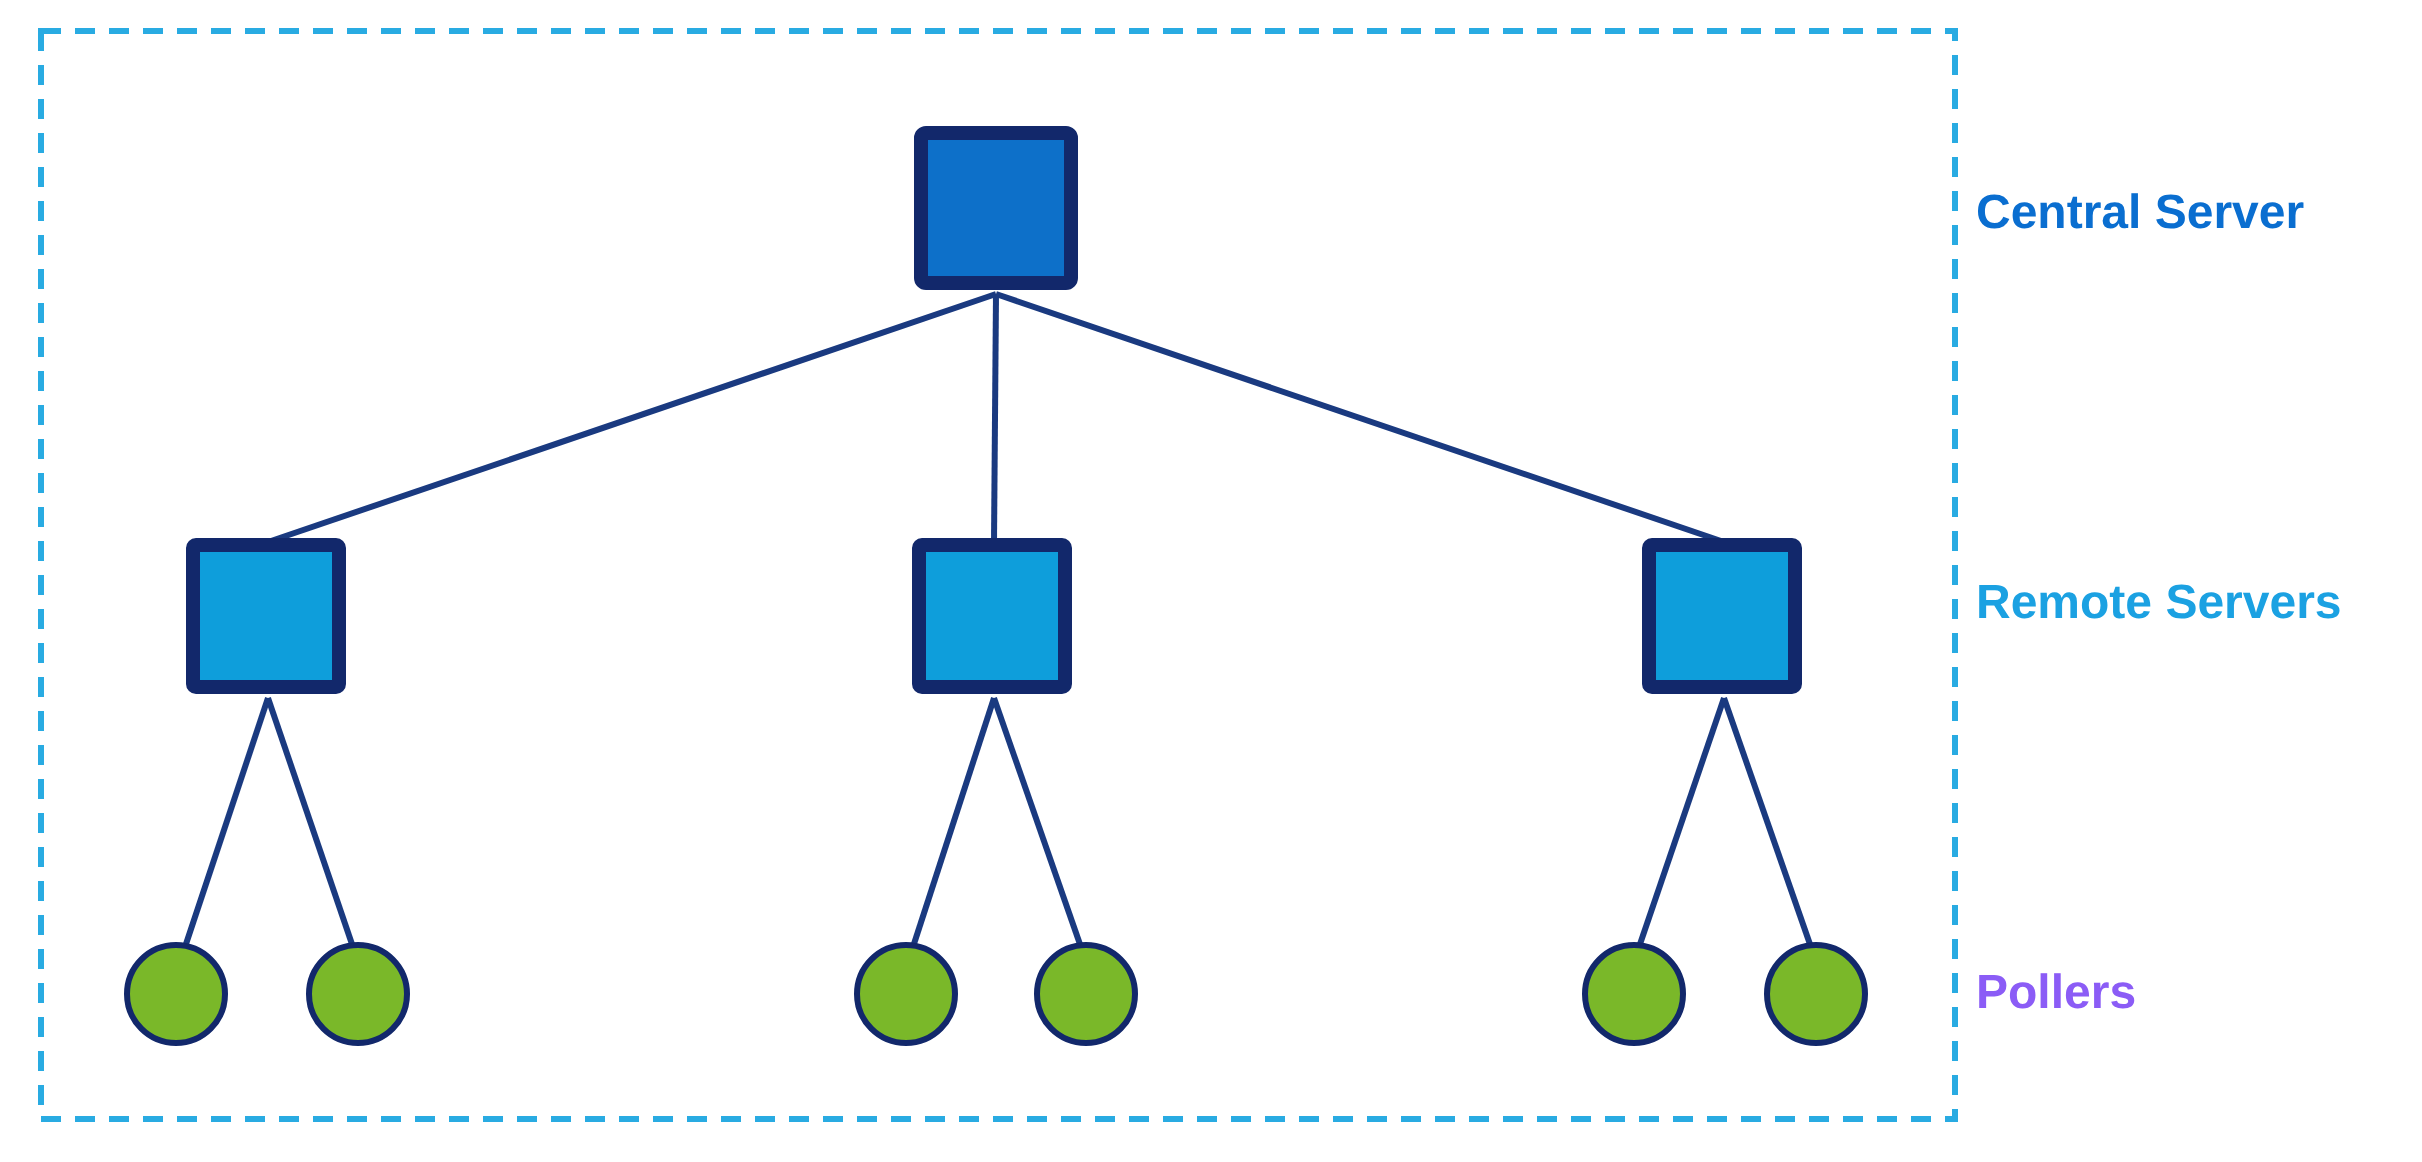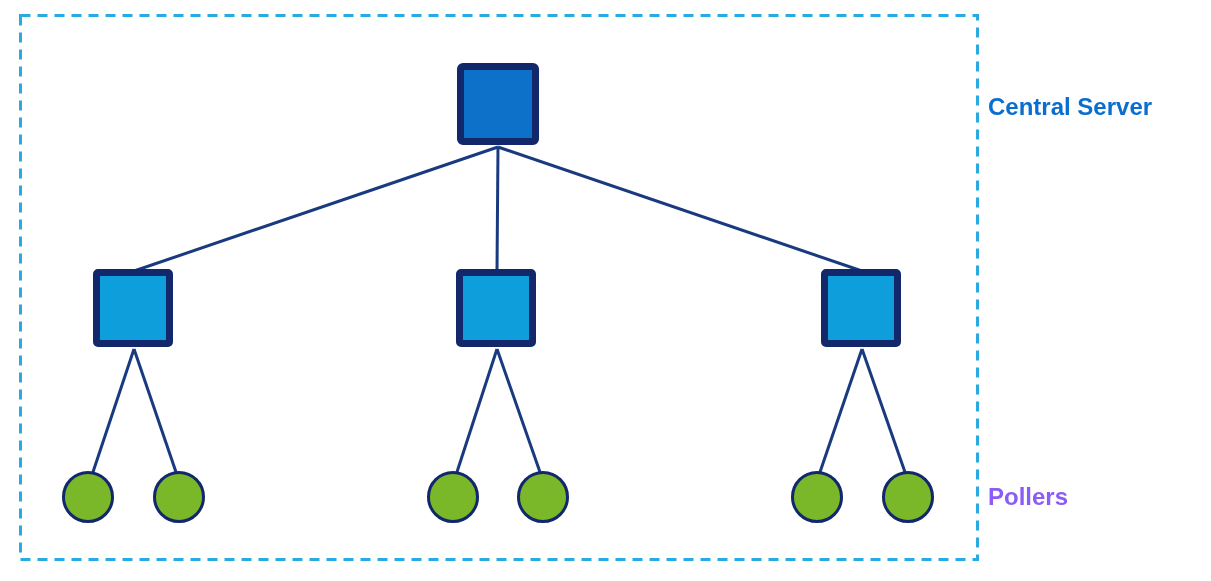--- a/index.html
+++ b/index.html
@@ -106,16 +106,17 @@
 
   <div class="node circle-poller poller-1"></div>
   <div class="node circle-poller poller-2"></div>
   <div class="node circle-poller poller-3"></div>
   <div class="node circle-poller poller-4"></div>
   <div class="node circle-poller poller-5"></div>
   <div class="node circle-poller poller-6"></div>
 
   <div class="tier-label label-central">Central Server</div>
 
+  <div class="tier-label label-remote">Remote Servers</div>
 
   <div class="tier-label label-pollers">Pollers</div>
 
 </div>
 
 </body></html>

